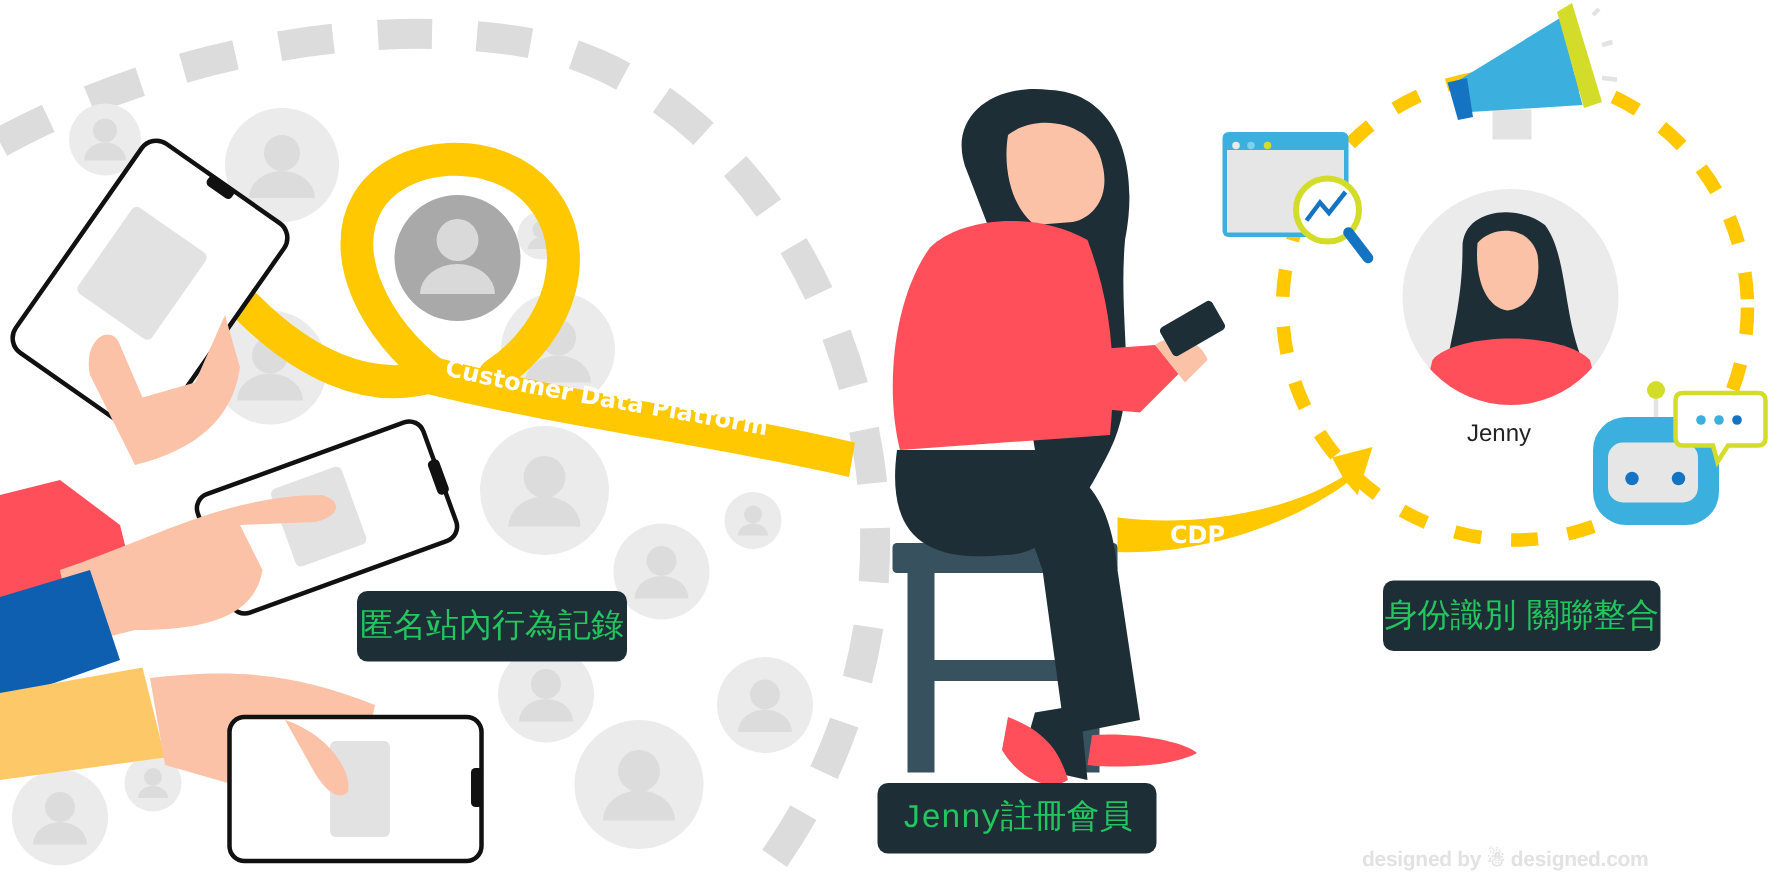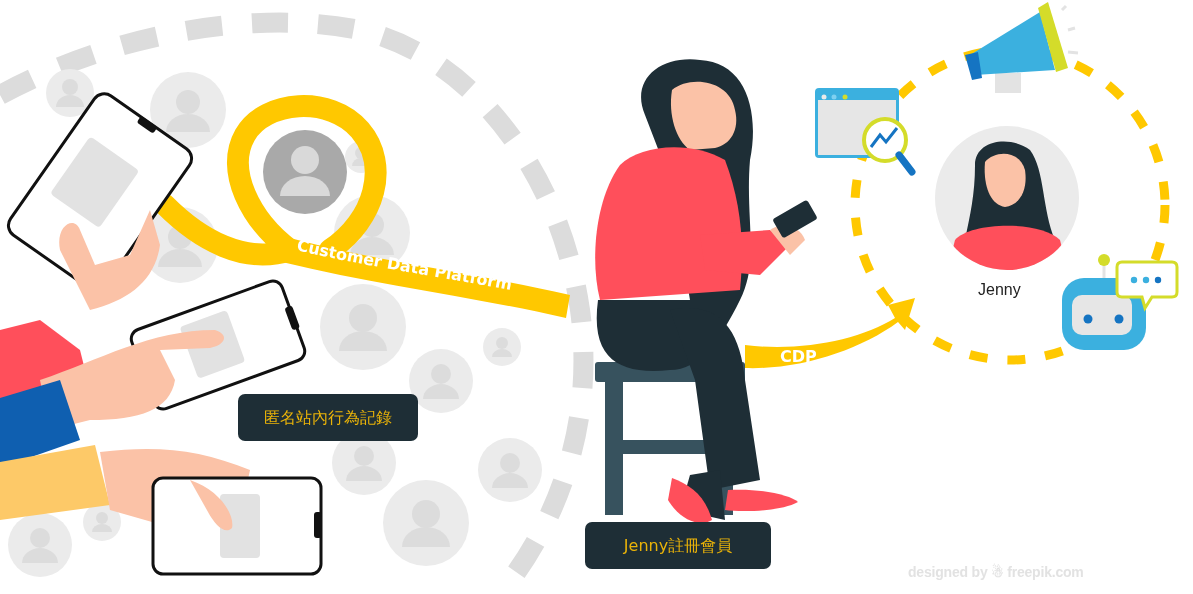--- a/index.html
+++ b/index.html
@@ -1,21 +1,21 @@
 <!DOCTYPE html>
 <html><head>
 <meta charset="utf-8">
 <style>
   html, body { margin: 0; padding: 0; background: #ffffff; }
   body { width: 1193px; height: 594px; position: relative; overflow: hidden; font-family: "DejaVu Sans", sans-serif; }
   #stage { position: absolute; left: 0; top: 0; width: 1193px; height: 594px; }
   svg.layer { position: absolute; left: 0; top: 0; }
   .label {
-    position: absolute; background: #1e2e36; color: #eab308; border-radius: 7px;
-    font-family: "DejaVu Sans", sans-serif; font-size: 16px; line-height: 1;
+    position: absolute; background: #1e2e36; color: #22c55e; border-radius: 7px;
+    font-family: "DejaVu Sans", sans-serif; font-size: 22px; line-height: 1;
     display: flex; align-items: center; justify-content: center; white-space: nowrap;
   }
   .jenny-name { position: absolute; font-family: "Liberation Sans", sans-serif; font-weight: normal; font-size: 16px; color: #222222; }
   .credit { position: absolute; font-family: "Liberation Sans", sans-serif; font-weight: bold; font-size: 14px; color: #e2e2e2; letter-spacing: -0.2px; }
 </style>
 </head>
 <body>
 
 <div id="stage">
 
@@ -201,18 +201,19 @@
       <g>
         <path d="M1122,262 L1172,262 Q1177,262 1177,267 L1177,292 Q1177,297 1172,297 L1152,297 L1145,308 L1142,297 L1122,297 Q1117,297 1117,292 L1117,267 Q1117,262 1122,262 Z" fill="#ffffff" stroke="#d4dc2a" stroke-width="3"></path>
         <circle cx="1134" cy="280" r="3.2" fill="#3bb0df"></circle>
           <circle cx="1146" cy="280" r="3.2" fill="#3bb0df"></circle>
           <circle cx="1158" cy="280" r="3.2" fill="#1574c2"></circle>
       </g>
     </g>
   </svg>
 
   <div class="label" style="left:238px;top:394px;width:180px;height:47px;">匿名站內行為記錄</div>
-  <div class="label" style="left:585px;top:522px;width:186px;height:47px;">Jenny註冊會員</div>
+  <div class="label" style="left:585px;top:522px;width:186px;height:47px;font-family:Liberation Mono, monospace;">Jenny註冊會員</div>
+  <div class="label" style="left:922px;top:387px;width:185px;height:47px;">身份識別 關聯整合</div>
 
   <div class="jenny-name" style="left:978px;top:281px;">Jenny</div>
 
-  <div class="credit" style="left:908px;top:564px;">designed by ☃ freepik.com</div>
+  <div class="credit" style="left:908px;top:564px;">designed by ☃ designed.com</div>
 </div>
 
 </body></html>

